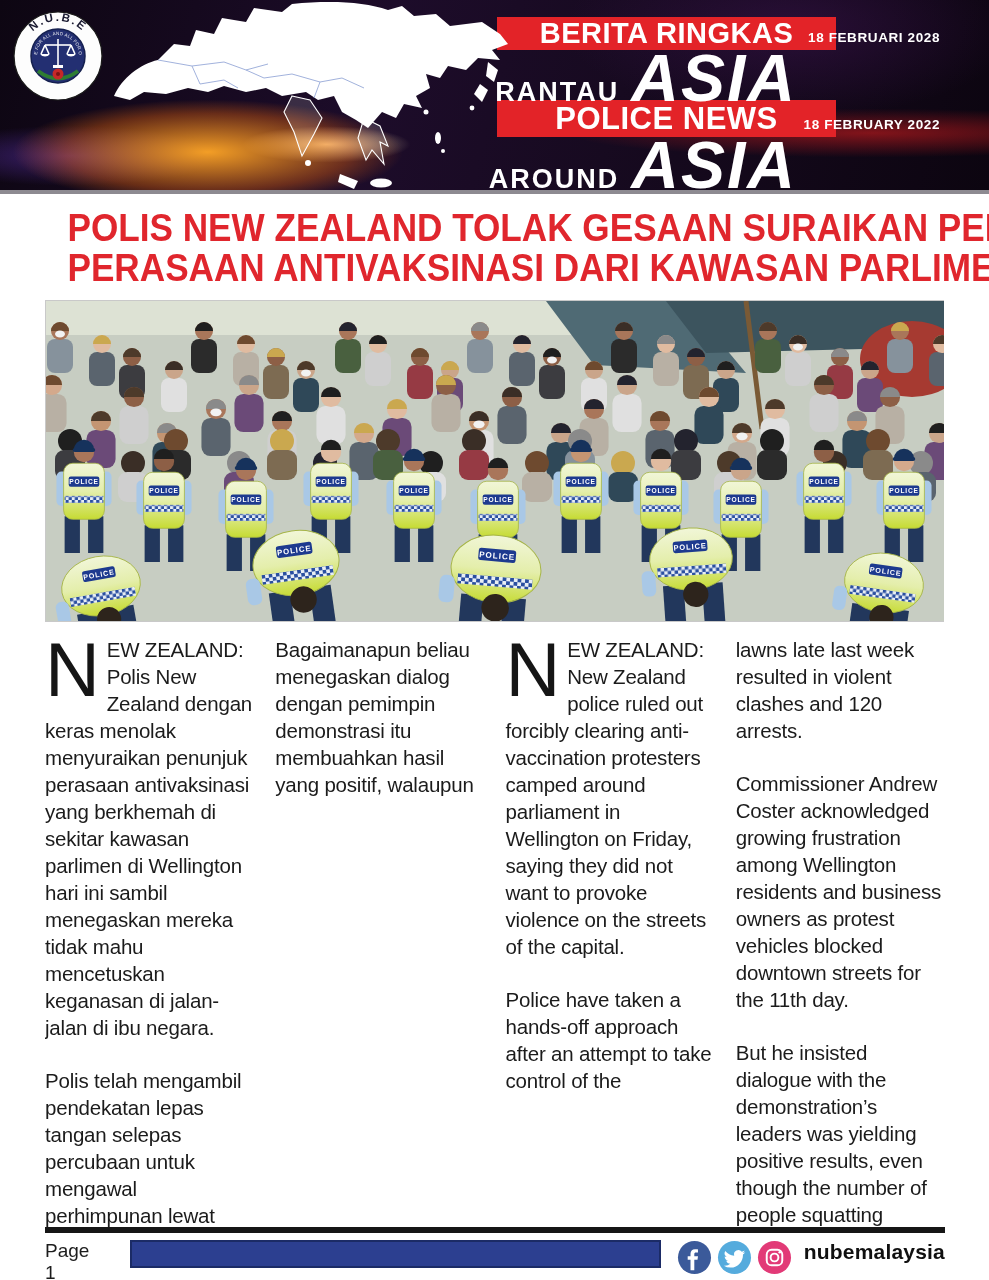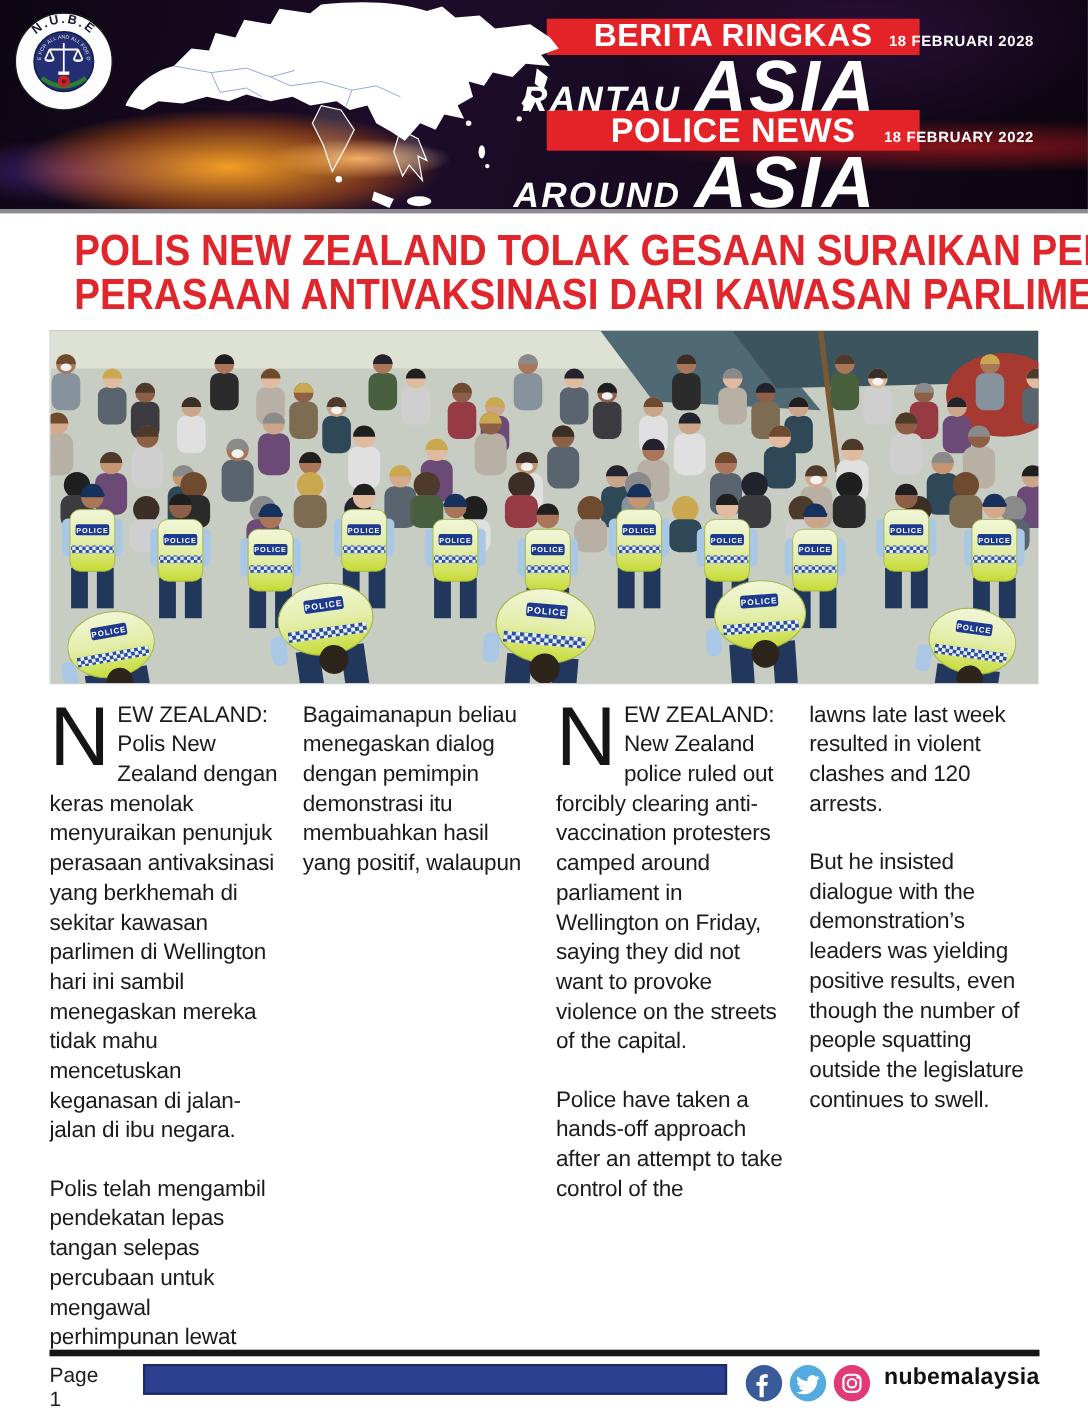--- a/index.html
+++ b/index.html
@@ -18,21 +18,21 @@
   .logo{position:absolute;left:12px;top:10px;}
   .map{position:absolute;left:96px;top:0;width:430px;height:190px;z-index:3;}
   .bar{position:absolute;left:497px;width:339px;background:var(--accent-red,#e32328);
        color:#fff;font-weight:bold;text-align:center;letter-spacing:.5px;z-index:2;}
   .bar1{top:17px;height:33px;font-size:29px;line-height:33px;}
   .bar2{top:100px;height:37px;font-size:31px;line-height:37px;}
   .sub{position:absolute;right:192px;display:flex;align-items:baseline;gap:12px;
        color:#fff;font-weight:bold;z-index:4;}
   .sub1{top:45px;}
   .sub2{top:132px;}
-  .prefix{font-size:32px;letter-spacing:2px;font-style:italic;}
+  .prefix{font-size:27px;letter-spacing:2px;}
   .bigword{font-size:66px;line-height:1;letter-spacing:2px;font-style:italic;}
   .date{position:absolute;right:49px;color:#fff;font-size:13.5px;font-weight:bold;
         letter-spacing:.6px;z-index:4;}
   .date1{top:30px;}
   .date2{top:117px;}
 
   
   h1.headline{margin:14px 45px 0;text-align:center;font-weight:bold;
       color:var(--headline-red,#e0262d);font-size:37px;line-height:40px;}
   .hl{display:block;transform:scale(.95,1.07);white-space:nowrap;}
@@ -693,20 +693,21 @@
       </div>
       <div>
         <p>Bagaimanapun beliau menegaskan dialog dengan pemimpin demonstrasi itu membuahkan hasil yang positif, walaupun</p>
       </div>
       <div>
         <p><span class="dropcap">N</span>EW ZEALAND: New Zealand police ruled out forcibly clearing anti-vaccination protesters camped around parliament in Wellington on Friday, saying they did not want to provoke violence on the streets of the capital.</p>
         <p>Police have taken a hands-off approach after an attempt to take control of the</p>
       </div>
       <div>
         <p>lawns late last week resulted in violent clashes and 120 arrests.</p>
+        <p>Commissioner Andrew Coster acknowledged growing frustration among Wellington residents and business owners as protest vehicles blocked downtown streets for the 11th day.</p>
         <p>But he insisted dialogue with the demonstration’s leaders was yielding positive results, even though the number of people squatting outside the legislature continues to swell.</p>
       </div>
     </main>
 
   <div class="footer-line"></div>
   <footer>
     <span class="page-num">Page 1</span>
     <div class="fbar"></div>
     <span class="social">
       <svg viewBox="0 0 36 36">

